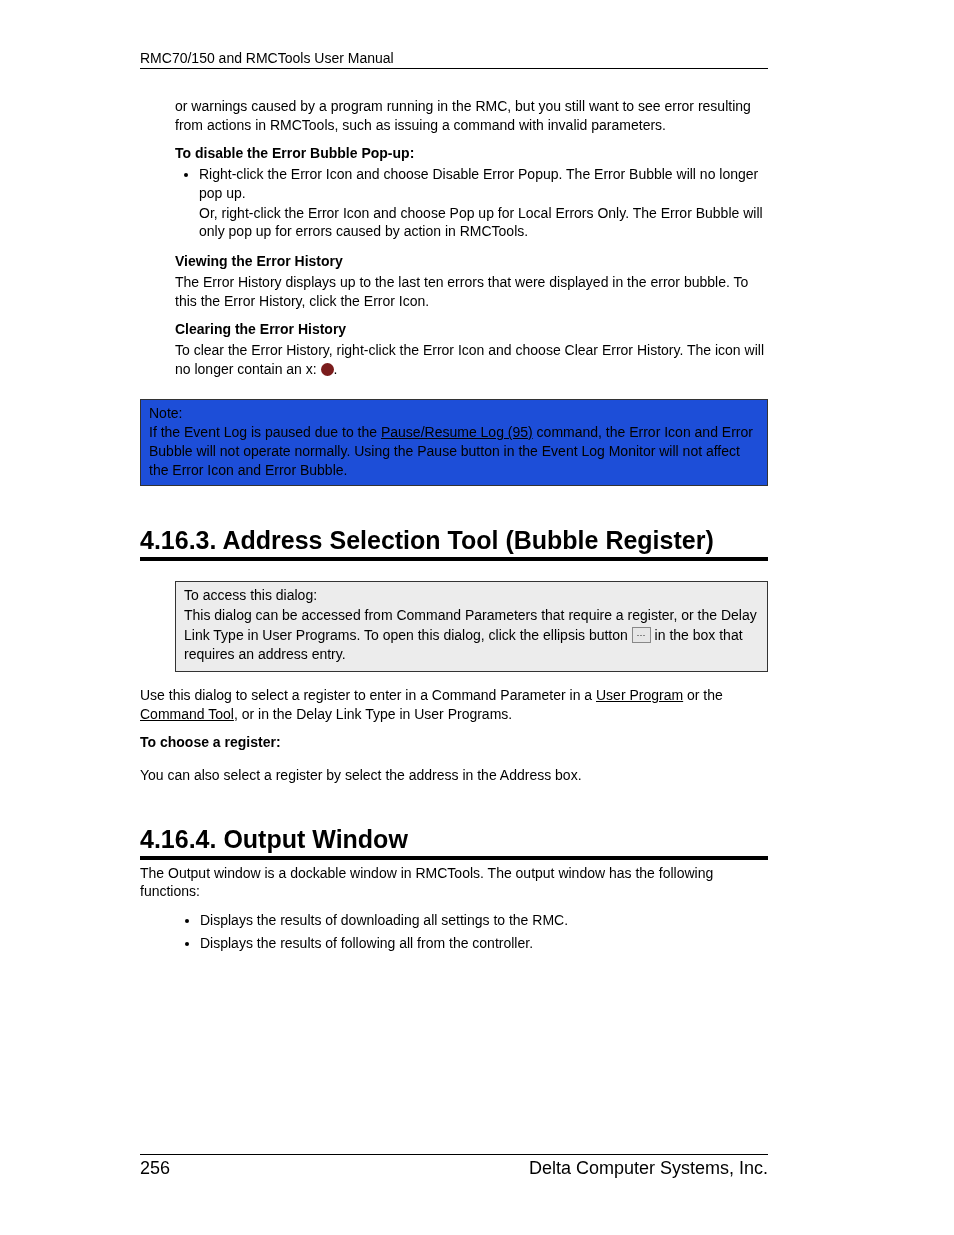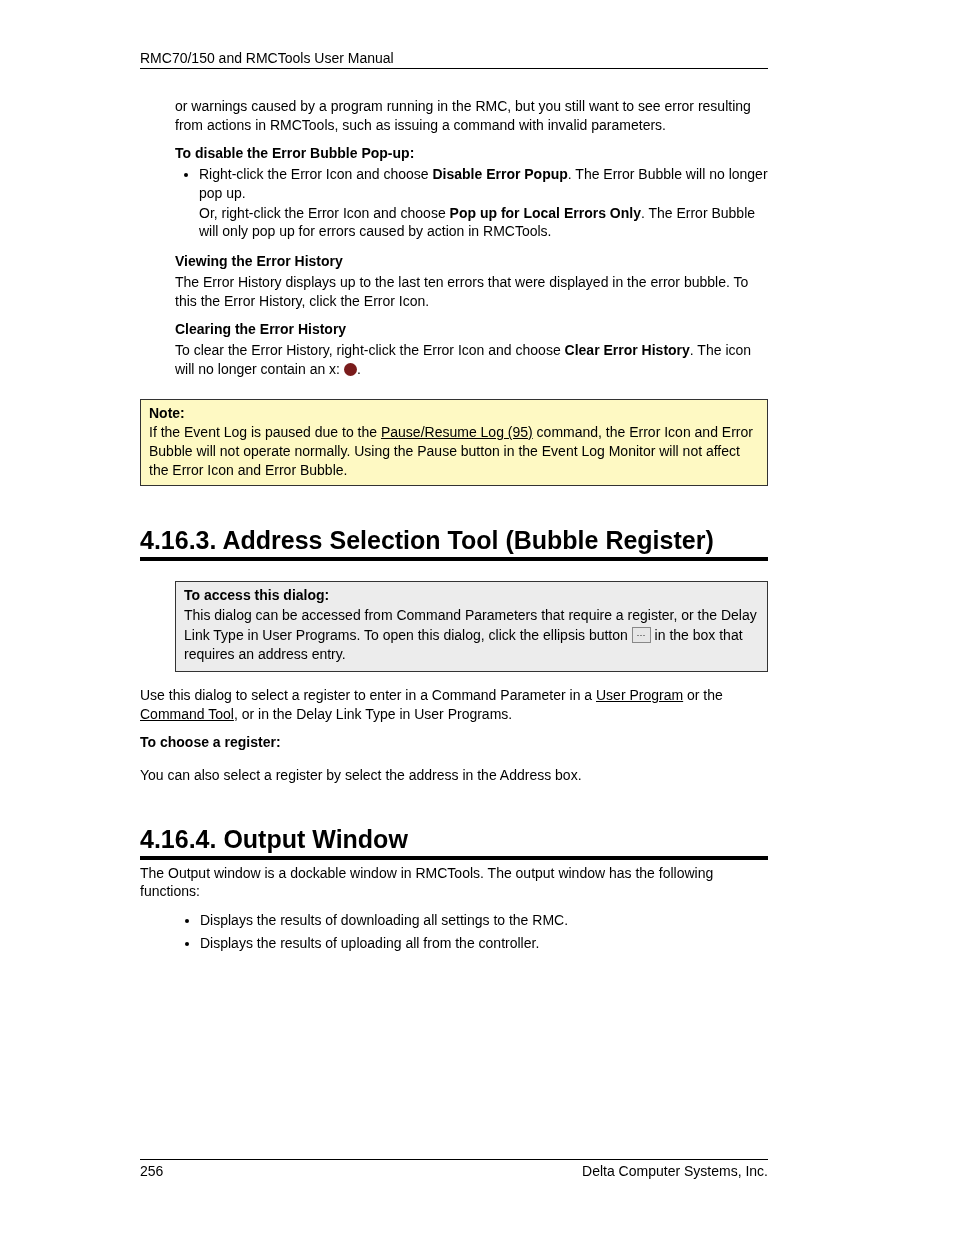--- a/index.html
+++ b/index.html
@@ -24,42 +24,42 @@
     font-size: 14px;
   }
   .content {
     margin-left: 35px;
   }
   .para {
     line-height: 1.35;
     margin: 4px 0 10px 0;
   }
   .bold {
-    font-weight: bold;
+    font-weight: normal;
   }
   .sub-bold {
     font-weight: bold;
     margin: 6px 0 4px 0;
   }
   ul.bullets {
     margin: 4px 0 12px 0;
     padding-left: 24px;
     list-style-type: disc;
   }
   ul.bullets li {
     margin-bottom: 4px;
     line-height: 1.35;
   }
   .bullet-sub {
     margin-top: 1px;
     margin-left: 0px;
     line-height: 1.35;
   }
   .note-box {
-    background: #fef9c3;
+    background: #1d4ed8;
     border: 1px solid #333;
     padding: 4px 8px 6px 8px;
     margin: 20px 0 10px -35px;
     line-height: 1.35;
   }
   .info-box {
     background: #ececec;
     border: 1px solid #333;
     padding: 4px 8px 6px 8px;
     margin: 20px 0 14px 0;
@@ -93,21 +93,21 @@
     margin-bottom: 4px;
     line-height:1.35;
   }
   .footer {
     position: absolute;
     left: 140px;
     right: 120px;
     bottom: 56px;
     border-top: 1px solid #000;
     padding-top: 3px;
-    font-size: 14px;
+    font-size: 18px;
     display:flex;
     justify-content:space-between;
   }
   .error-icon-circle {
     display:inline-block;
     width:13px;
     height:13px;
     background:#7a1c1c;
     border-radius:50%;
     vertical-align:middle;
@@ -179,21 +179,21 @@
 
     <div class="para" style="margin-left:-35px; margin-top:16px;">You can also select a register by select the address in the Address box.</div>
 
     <div class="h2">4.16.4. Output Window</div>
 
 
     <div class="para" style="margin-left:-35px;">The Output window is a dockable window in RMCTools. The output window has the following functions:</div>
 
     <ul class="bullets2" style="margin-left:-35px;">
       <li>Displays the results of downloading all settings to the RMC.</li>
-      <li>Displays the results of uploading all from the controller.</li>
+      <li>Displays the results of following all from the controller.</li>
     </ul>
 
   </div>
 
   <div class="footer">
     <span>256</span>
     <span>Delta Computer Systems, Inc.</span>
   </div>
 
 </div>

